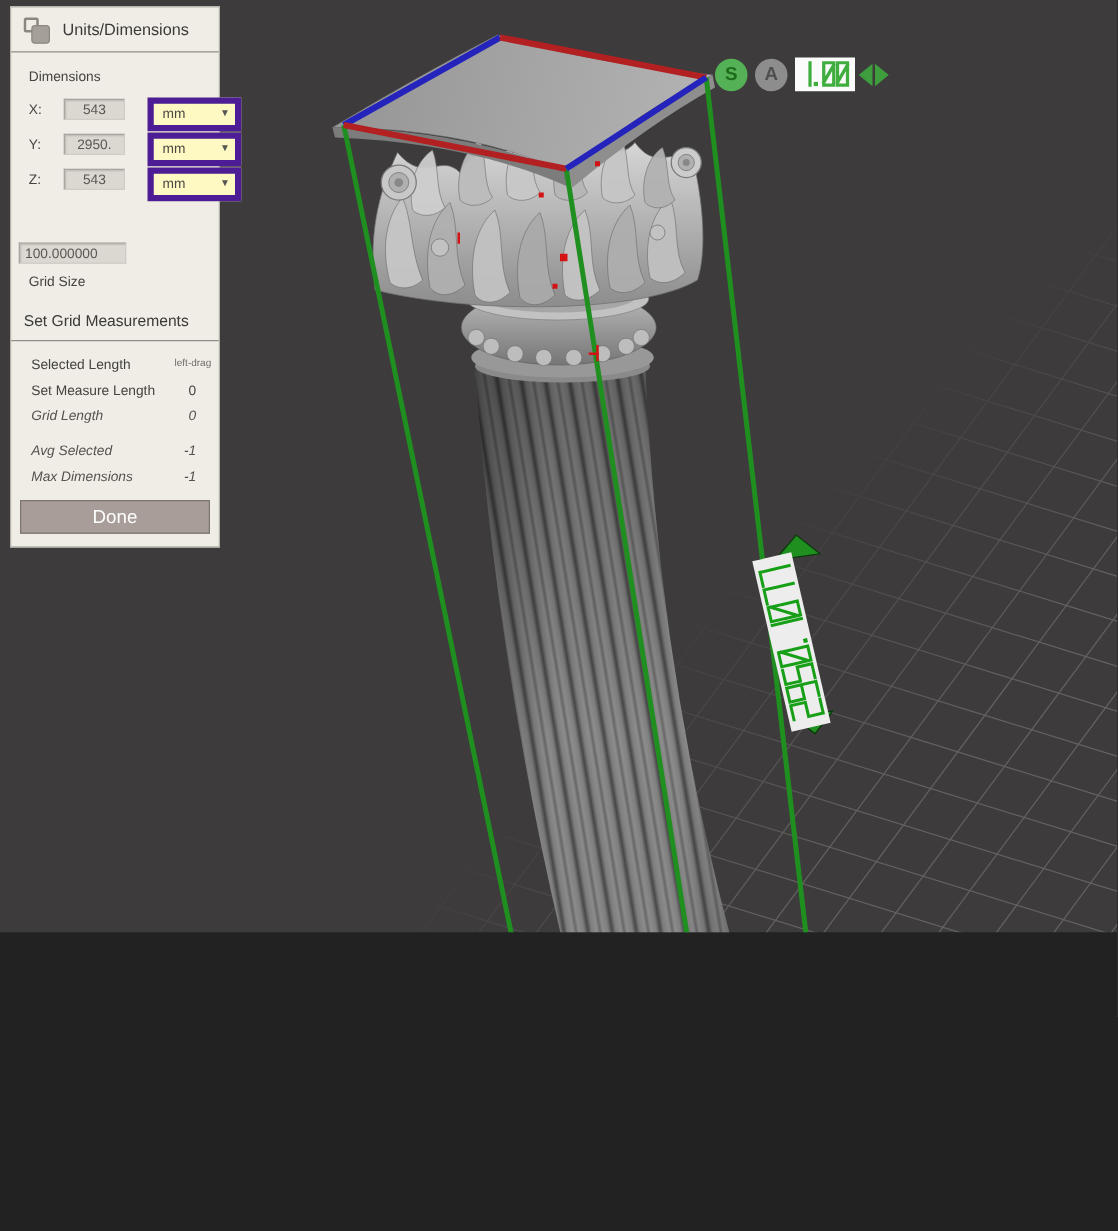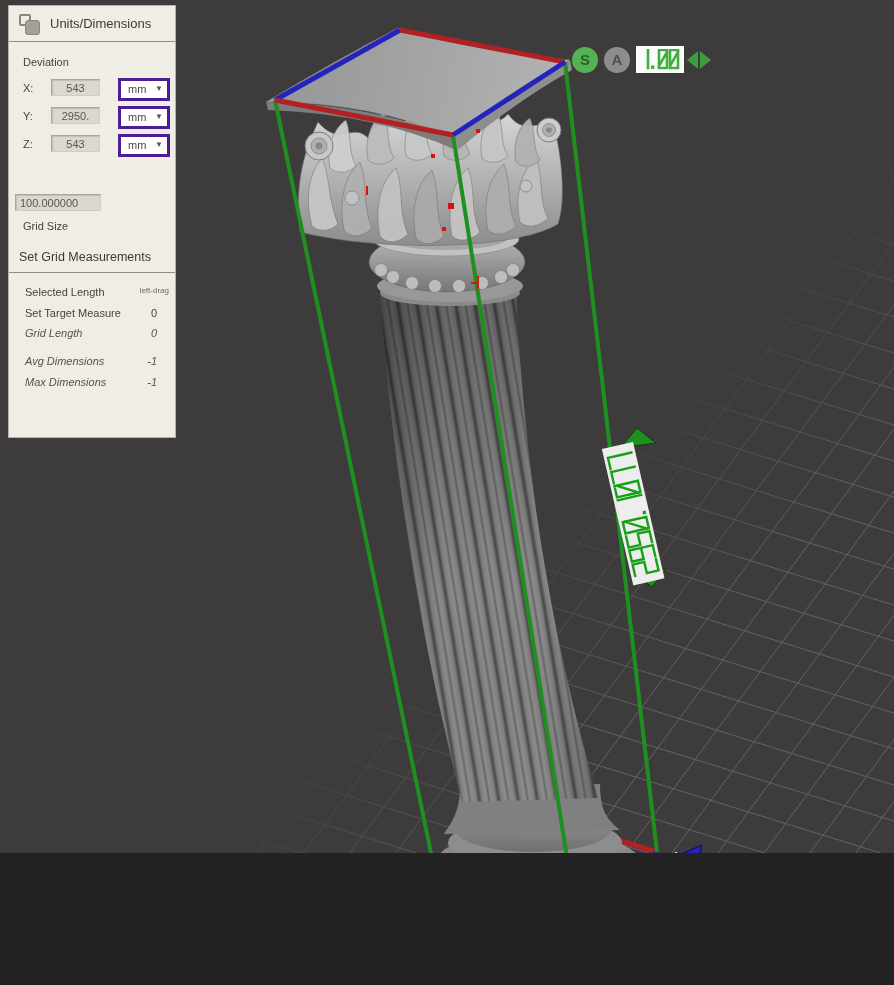--- a/index.html
+++ b/index.html
@@ -1,16 +1,16 @@
 <!DOCTYPE html>
 <html><head>
 <meta charset="utf-8">
 <style>
   html,body{margin:0;padding:0;background:#222;}
-  .app{position:relative;width:894px;height:853px;background:#3d3b3c;overflow:hidden;
+  .app{position:relative;width:894px;height:746px;background:#3d3b3c;overflow:hidden;
        font-family:"Liberation Sans",sans-serif;}
   svg{display:block;}
   #scene{position:absolute;left:0;top:0;}
 
   
   .panel{position:absolute;left:8px;top:5px;width:168px;height:433px;
          background:#f0ede7;border:1px solid #b5b1ab;box-sizing:border-box;
          color:#45433f;}
   .panel-header{position:absolute;left:0;top:0;right:0;height:35px;
                 border-bottom:1px solid #918d87;display:flex;align-items:center;}
@@ -22,22 +22,22 @@
   .panel-title{margin-left:9px;font-size:13px;color:#3b3a37;}
   .sec-label{position:absolute;left:14px;font-size:11px;}
   .dim-row{position:absolute;left:0;width:100%;height:18px;}
   .axis-label{position:absolute;left:14px;top:3px;font-size:11px;}
   .dim-input{position:absolute;left:42px;top:0;width:47px;height:15px;
              background:#dbd7d1;border:1px solid #a9a59f;border-bottom-color:#cfcbc5;
              border-right-color:#cfcbc5;box-shadow:inset 1px 1px 1px rgba(0,0,0,.12);
              font-family:"Liberation Sans",sans-serif;font-size:11px;color:#5a5752;
              text-align:center;padding:0;}
   .grid-input{position:absolute;left:6px;width:80px;height:15px;text-align:left;padding-left:4px;}
-  .unit-select{position:absolute;left:109px;top:-1px;width:46px;height:17px;background:#ffffff;
-               border:3px solid #4c1d95;font-size:11px;color:#4a4843;}
+  .unit-select{position:absolute;left:109px;top:-1px;width:46px;height:17px;background:#fef9c3;
+               border:5px solid #4c1d95;font-size:11px;color:#4a4843;padding-left:19px;}
   .unit-select .uv{position:absolute;left:7px;top:2px;}
   .dd-arrow{position:absolute;right:4px;top:3px;font-size:8px;color:#555;}
   .m-row{position:absolute;left:0;width:100%;height:16px;font-size:11px;}
   .m-label{position:absolute;left:16px;top:0;}
   .m-value{position:absolute;right:18px;top:0;}
   .m-value.small{right:6px;font-size:8px;color:#6e6b66;}
   .italic{font-style:italic;color:#55524d;}
   .divider{position:absolute;left:0;width:100%;border-top:1px solid #918d87;}
   .done-btn{position:absolute;left:7px;top:394px;width:152px;height:27px;
             background:#a89d98;border:1px solid #7b766f;color:#fff;
@@ -348,21 +348,21 @@
 
   <div class="panel">
     <div class="panel-header">
       <span class="panel-icon">
         <i class="sq1"></i>
           <i class="sq2"></i>
       </span>
       <span class="panel-title">Units/Dimensions</span>
     </div>
 
-    <div class="sec-label" style="top:50px;">Deviation</div>
+    <div class="sec-label" style="top:50px;">Dimensions</div>
 
     <div class="dim-row" style="top:73px;">
       <span class="axis-label">X:</span>
       <input class="dim-input" readonly="" value="543" style="">
       <div class="unit-select">
         <span class="uv">mm</span>
         <span class="dd-arrow">▼</span>
       </div>
     </div>
     <div class="dim-row" style="top:101px;">
@@ -386,36 +386,37 @@
     <input class="dim-input grid-input" style="top: 188px;" readonly="" value="100.000000">
 
     <div class="sec-label" style="top:244px;left:10px;font-size:12.5px;color:#3b3a37;">Set Grid Measurements</div>
     <div class="divider" style="top:266px;"></div>
 
     <div class="m-row" style="top:280px;">
       <span class="m-label">Selected Length</span>
       <span class="m-value small">left-drag</span>
     </div>
     <div class="m-row" style="top:301px;">
-      <span class="m-label">Set Target Measure</span>
+      <span class="m-label">Set Measure Length</span>
       <span class="m-value">0</span>
     </div>
     <div class="m-row italic" style="top:321px;">
       <span class="m-label">Grid Length</span>
       <span class="m-value">0</span>
     </div>
     <div class="m-row italic" style="top:349px;">
-      <span class="m-label">Avg Dimensions</span>
+      <span class="m-label">Avg Selected</span>
       <span class="m-value">-1</span>
     </div>
     <div class="m-row italic" style="top:370px;">
       <span class="m-label">Max Dimensions</span>
       <span class="m-value">-1</span>
     </div>
 
+    <button class="done-btn">Done</button>
   </div>
 
   <div class="mini-toolbar">
     <div class="tb-circle tb-s">S</div>
     <div class="tb-circle tb-a">A</div>
     <div class="tb-box">
       <svg id="segScale" width="42" height="22">
           <path d="M9,1L9,10M9,10L9,19" stroke="#3fae3f" stroke-width="2.6" fill="none" stroke-linecap="square"></path>
           <rect x="12" y="16.5" width="3.4" height="3.4" fill="#3fae3f"></rect>
           <path d="M20,1L28,1M28,1L28,10M28,10L28,19M20,19L28,19M20,10L20,19M20,1L20,10M28,3L20,17" stroke="#3fae3f" stroke-width="2.6" fill="none" stroke-linecap="square"></path>

